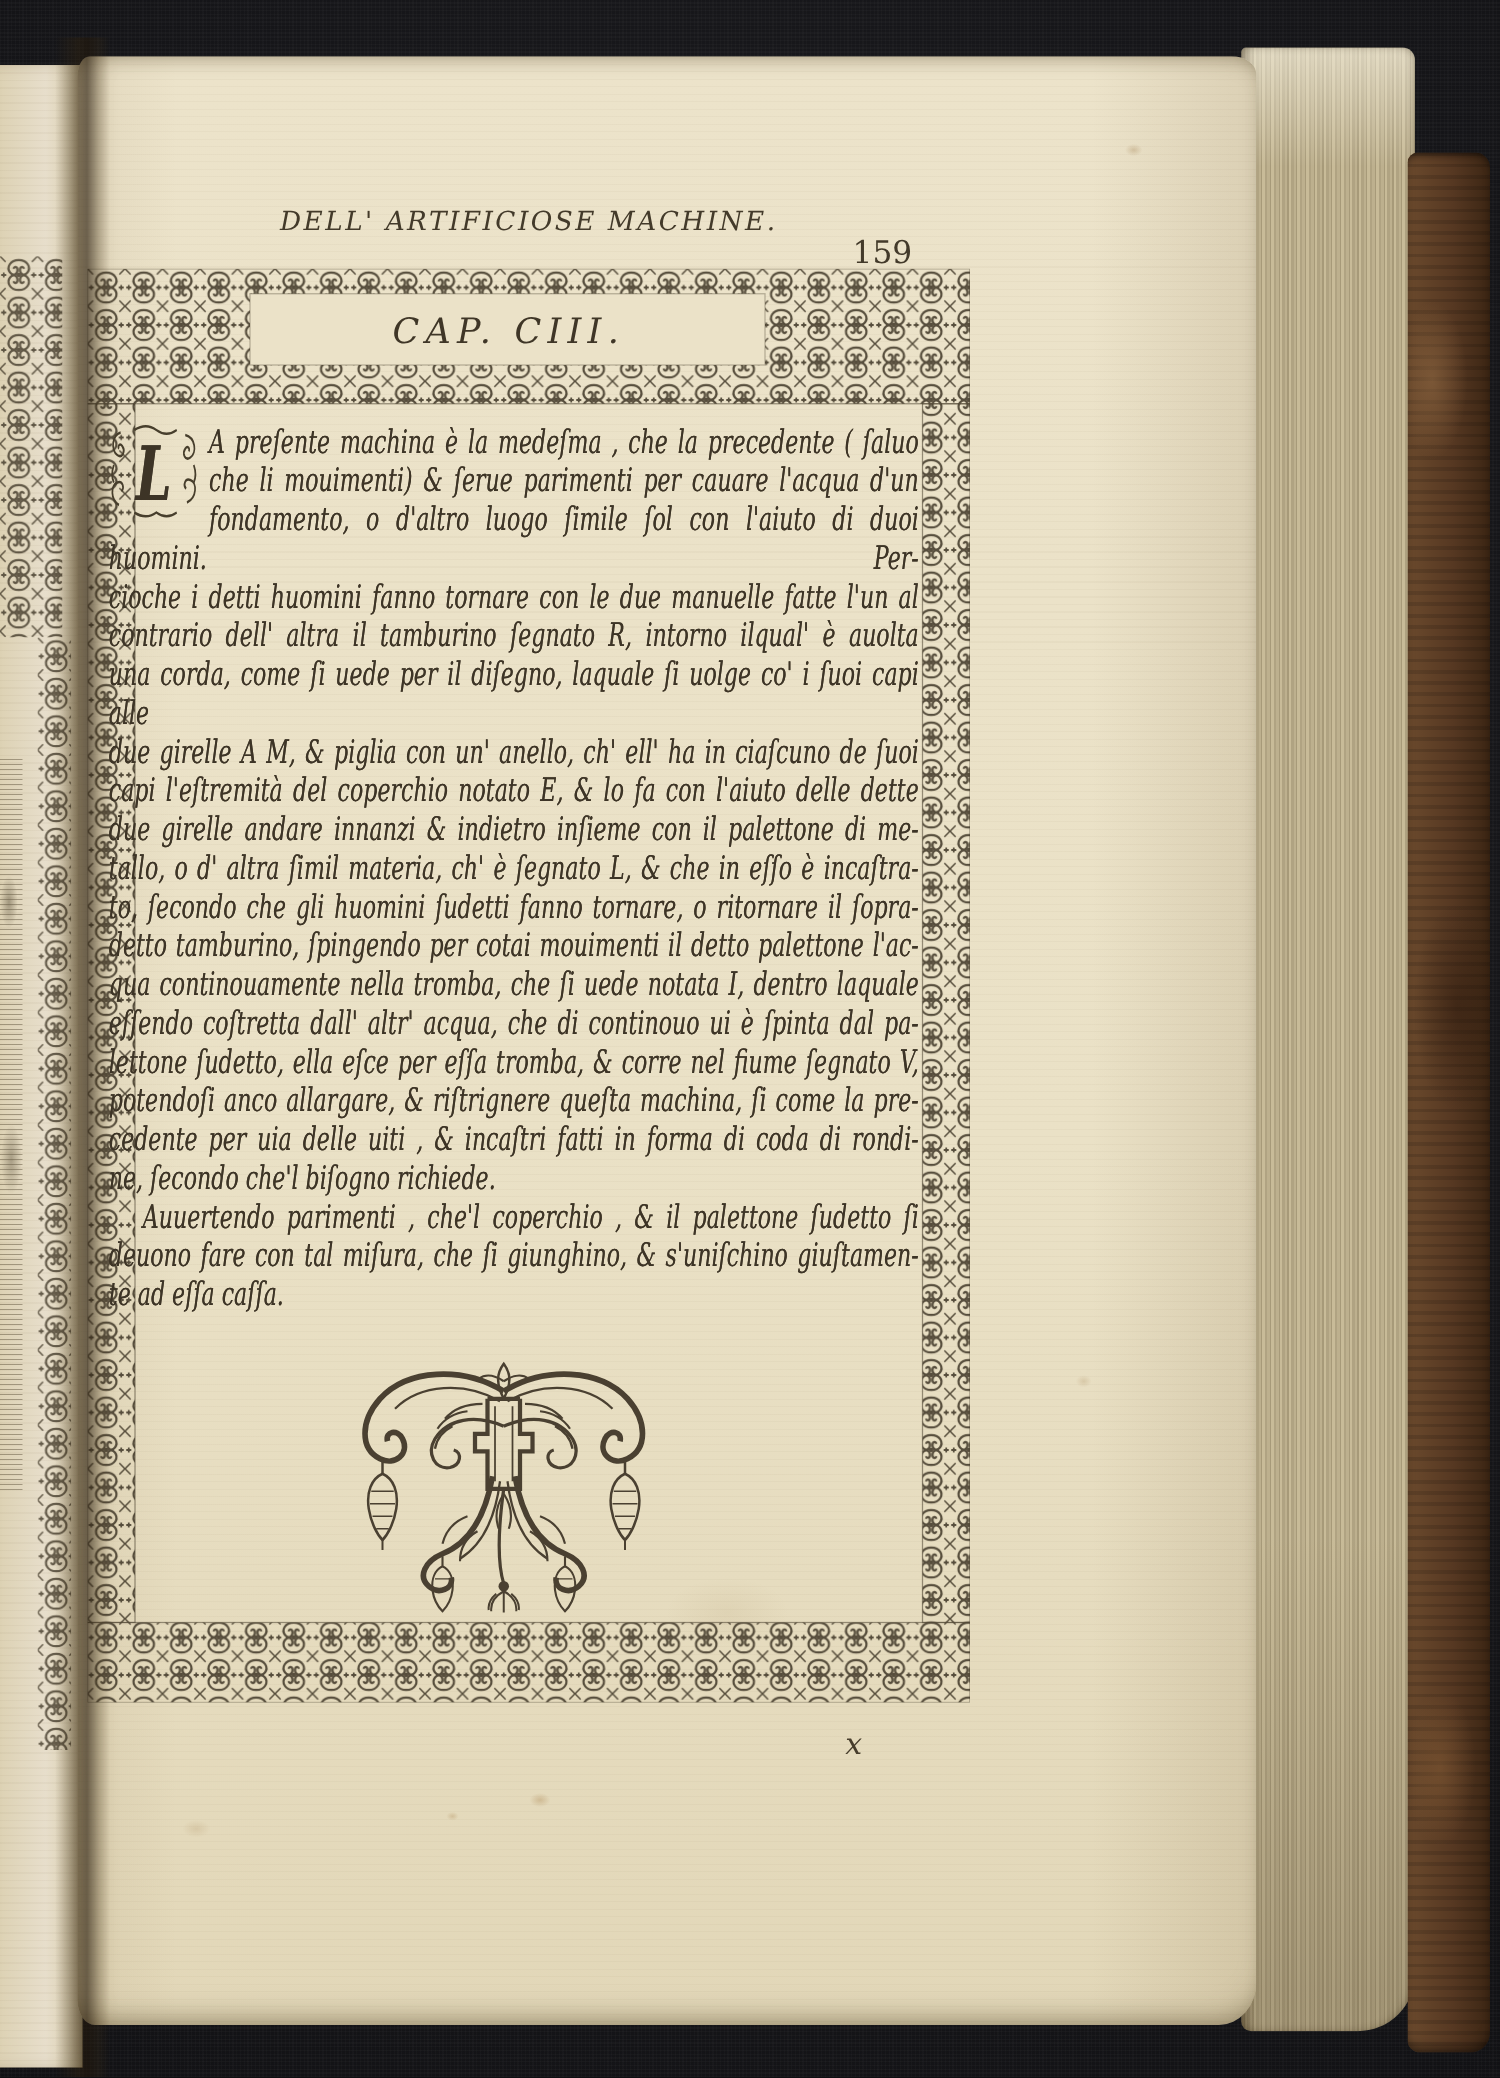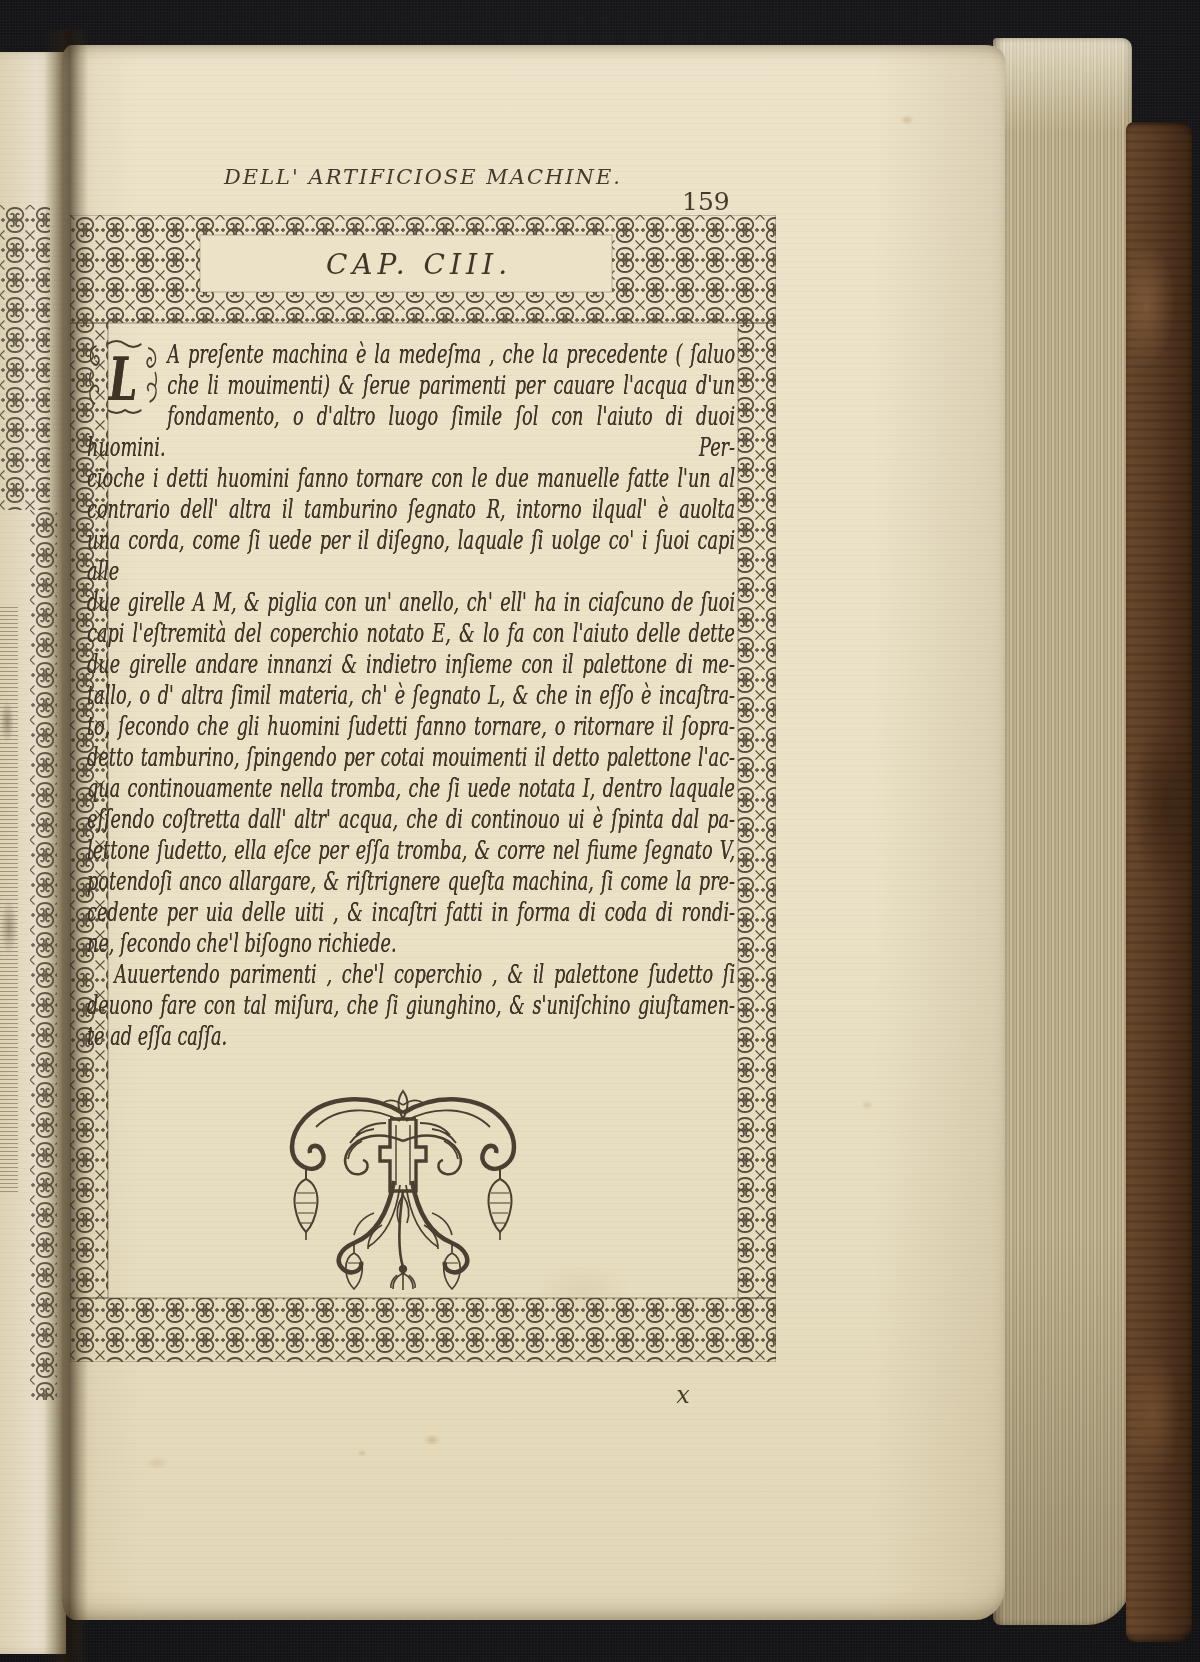--- a/index.html
+++ b/index.html
@@ -67,21 +67,21 @@
 
   .running-header{position:absolute;left:8px;top:120px;width:706px;text-align:center;
     font-style:italic;font-size:21px;letter-spacing:2px;color:#433a2a;white-space:nowrap;}
   .page-number{position:absolute;left:620px;top:142px;width:96px;text-align:left;
     font-size:25px;color:#433a2a;}
 
   .frame{position:absolute;left:8px;top:170px;width:706px;height:1147px;}
 
   .chapter-box{position:absolute;left:140px;top:191px;width:410px;height:56px;
     display:flex;align-items:center;justify-content:center;
-    font-style:italic;font-size:28px;letter-spacing:5px;color:#3f3627;margin-left:12px;}
+    font-style:italic;font-size:28px;letter-spacing:5px;color:#3f3627;}
 
   .text-block{position:absolute;left:25px;top:294px;width:648px;}
   .text-inner{width:953px;transform:scaleX(0.68);transform-origin:0 0;
     font-style:italic;font-size:26px;line-height:31px;color:#3d3426;
     text-shadow:0 0 .5px rgba(61,52,38,.85);}
   .dropcap{float:left;width:106px;height:64px;margin:1px 12px 2px 0;position:relative;}
   .dropcap svg{position:absolute;left:0;top:-2px;overflow:visible;}
   .tline{text-align:justify;text-align-last:justify;white-space:normal;}
   .tline.nojust{text-align-last:left;}
   .tline.ind{text-indent:40px;}

